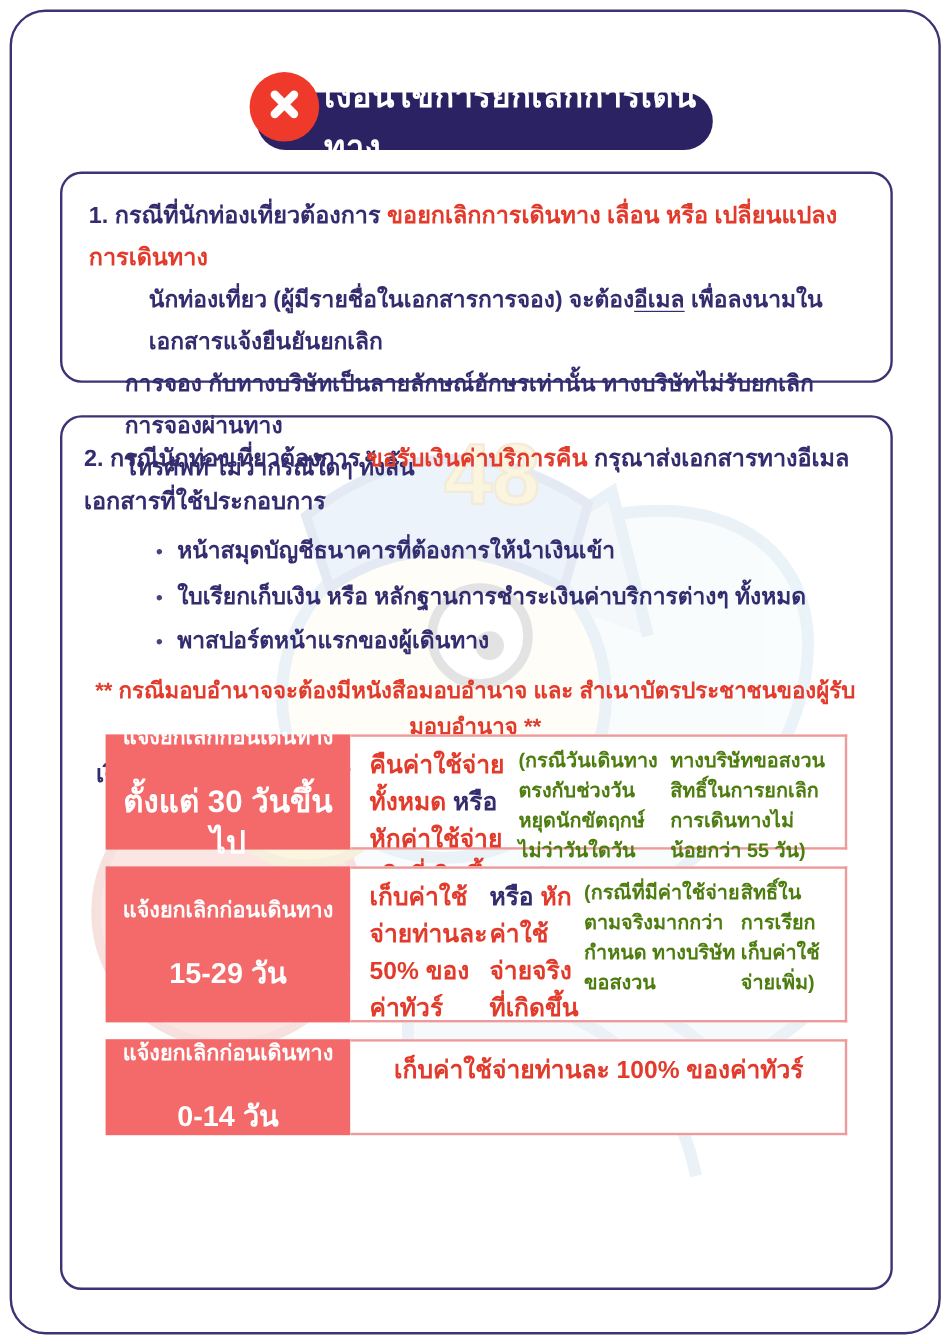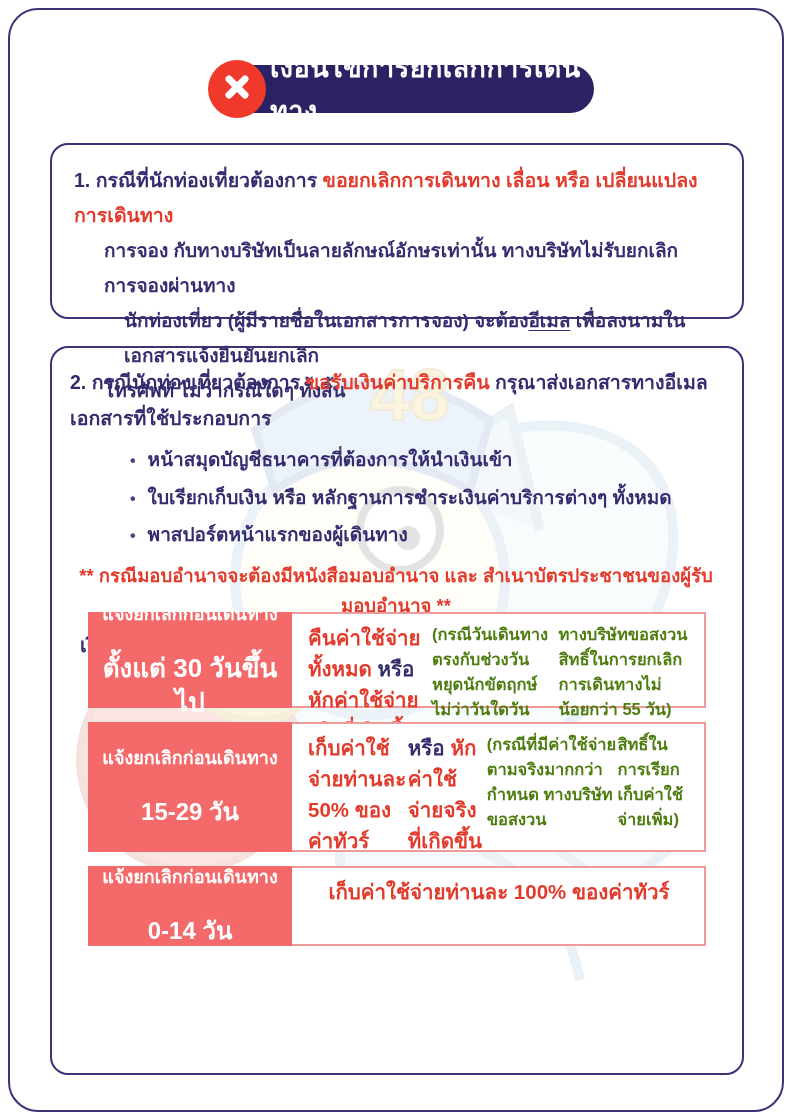--- a/index.html
+++ b/index.html
@@ -16,21 +16,21 @@
     border: 2px solid #3b3374; border-radius: 30px;
   }
   
   .watermark {
     position: absolute; left: 40px; top: 280px; width: 680px; height: 720px;
     opacity: 0.16; z-index: 0; pointer-events: none;
   }
   
   .header { position: absolute; left: 0; top: 60px; width: 100%; height: 60px; z-index: 2; }
   .header-pill {
-    position: absolute; left: 214px; top: 5px; width: 380px; height: 48px;
+    position: absolute; left: 214px; top: 17px; width: 380px; height: 48px;
     background: #2b2264; border-radius: 26px;
     display: flex; align-items: center; justify-content: center;
     padding-left: 56px;
   }
   .header-pill span {
     color: #ffffff; font-size: 27px; font-weight: bold; letter-spacing: 0.5px;
   }
   .header-badge {
     position: absolute; left: 208px; top: 0px; width: 58px; height: 58px;
     background: #ee392b; border-radius: 50%;
@@ -115,24 +115,24 @@
         <line x1="23" y1="7" x2="7" y2="23" stroke="#ffffff" stroke-width="7" stroke-linecap="round"></line>
       </svg>
     </span>
   </div>
 </div>
 
 <div class="box box1">
   <div class="lead">
     <span class="navy">1. กรณีที่นักท่องเที่ยวต้องการ </span><span class="red">ขอยกเลิกการเดินทาง เลื่อน หรือ เปลี่ยนแปลงการเดินทาง</span>
   </div>
-  <div class="s1-body s1-line2">การจอง กับทางบริษัทเป็นลายลักษณ์อักษรเท่านั้น ทางบริษัทไม่รับยกเลิกการจองผ่านทาง</div>
   <div class="s1-body s1-line1">
     <span>นักท่องเที่ยว (ผู้มีรายชื่อในเอกสารการจอง) จะต้อง</span><span class="u">อีเมล</span><span> เพื่อลงนามในเอกสารแจ้งยืนยันยกเลิก</span>
   </div>
+  <div class="s1-body s1-line2">การจอง กับทางบริษัทเป็นลายลักษณ์อักษรเท่านั้น ทางบริษัทไม่รับยกเลิกการจองผ่านทาง</div>
   <div class="s1-body s1-line3">โทรศัพท์ ไม่ว่ากรณีใดๆ ทั้งสิ้น</div>
 </div>
 
 <div class="box box2">
   <div class="s2-lead">
     <span class="navy">2. กรณีนักท่องเที่ยวต้องการ </span><span class="red">ขอรับเงินค่าบริการคืน</span><span class="navy"> กรุณาส่งเอกสารทางอีเมล เอกสารที่ใช้ประกอบการ</span>
   </div>
 
   <div class="bullets">
     <div class="bullet-row">

